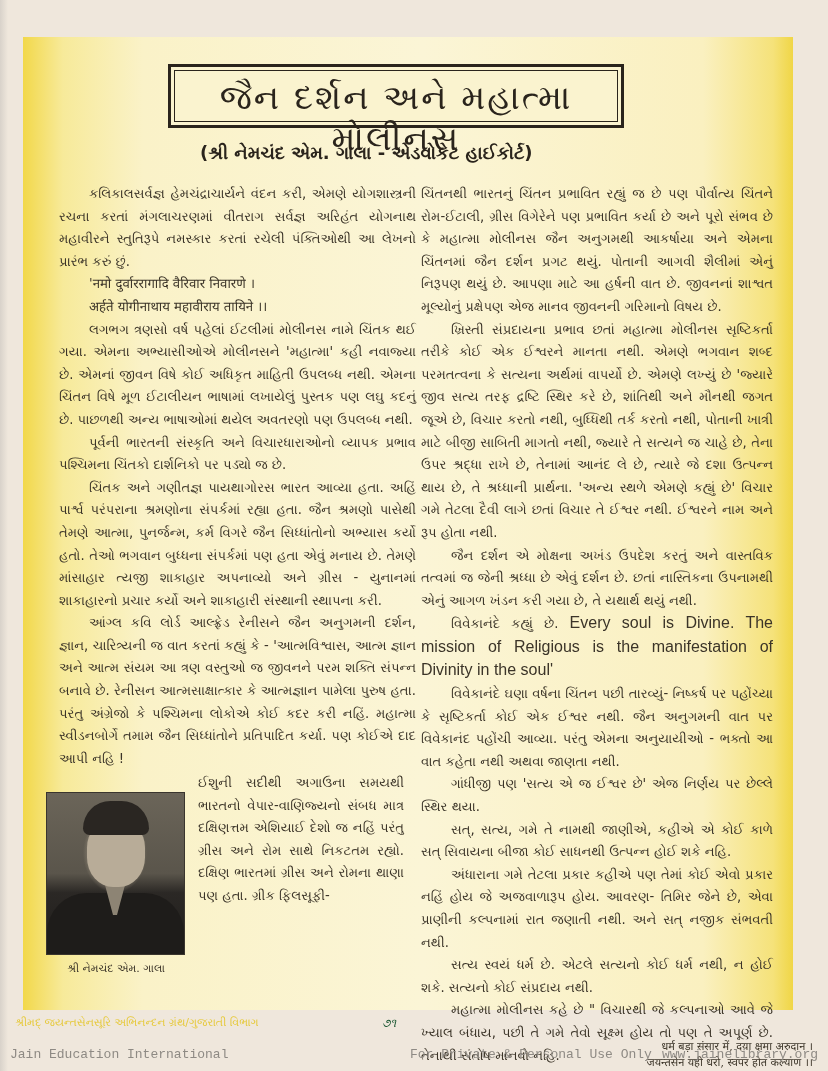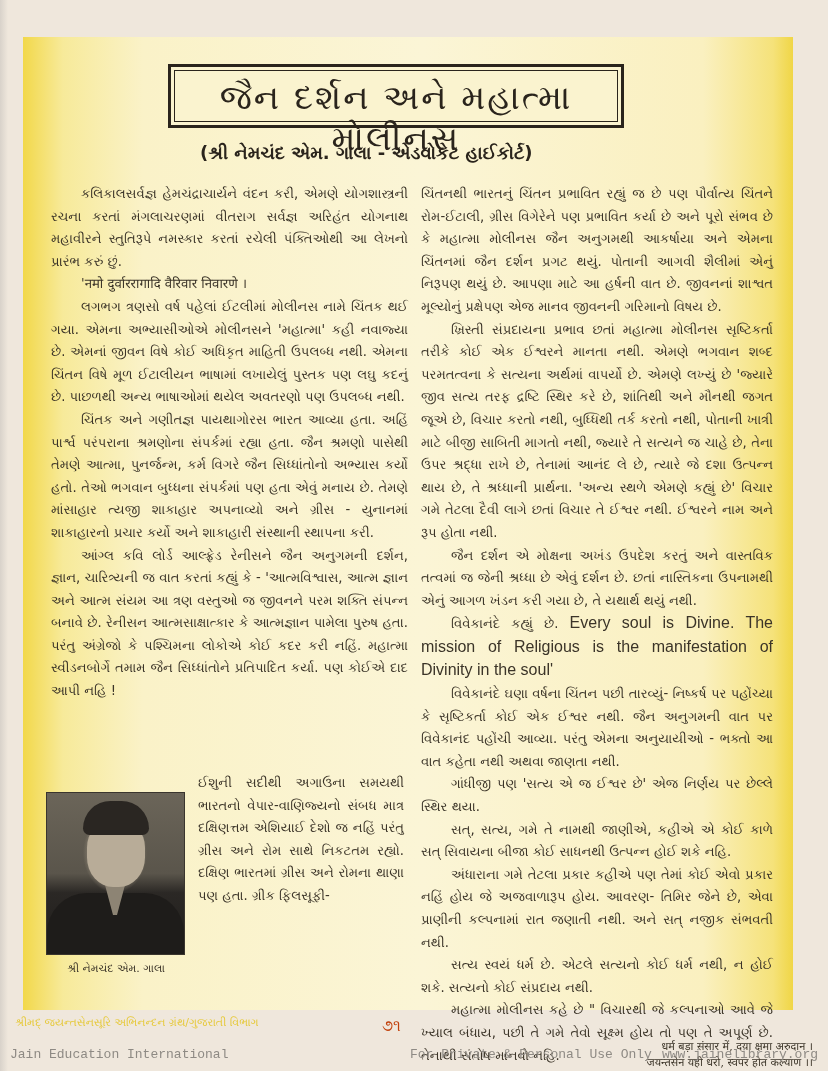--- a/index.html
+++ b/index.html
@@ -36,21 +36,21 @@
   .subtitle {
     position: absolute; left: 200px; width: 400px; top: 142px;
     font-size: 18px; font-weight: bold; color: #2a241c;
   }
   .col {
     position: absolute; font-size: 13.2px; line-height: 22.6px;
     text-align: justify; color: #3b3428;
   }
   .col p { margin: 0; text-indent: 30px; }
   .col p.noindent { text-indent: 0; }
-  .col-left { left: 51px; top: 183px; width: 357px; }
+  .col-left { left: 59px; top: 183px; width: 357px; }
   .col-right { left: 421px; top: 183px; width: 352px; }
   .left-bottom { left: 198px; top: 772px; width: 206px; }
   .left-bottom p { text-indent: 0; }
   .sanskrit { padding-left: 30px; font-family: "DejaVu Serif", serif; }
   .english { font-family: "Liberation Sans", sans-serif; font-size: 16px; }
   .photo {
     position: absolute; left: 46px; top: 792px; width: 137px; height: 161px;
     background: radial-gradient(ellipse 32px 40px at 68px 60px, #c9bfae 0%, #a89c89 60%, transparent 100%),
                 linear-gradient(to bottom, #6b6559 0%, #5a554b 50%, #2b2825 62%, #1f1d1b 100%);
     border: 1px solid #3a352e;
@@ -74,21 +74,21 @@
   }
   .caption {
     position: absolute; left: 46px; top: 962px; width: 140px;
     text-align: center; font-size: 11px; color: #3b3428;
   }
   .footer-left {
     position: absolute; left: 15px; top: 1016px;
     font-size: 11px; color: #e6c93a;
   }
   .footer-page {
-    position: absolute; left: 382px; top: 1016px; font-size: 16px; color: #c2410c;
+    position: absolute; left: 382px; top: 1016px; font-size: 12px; color: #14532d; font-style: italic;
   }
   .footer-quote {
     position: absolute; right: 15px; top: 1015px; text-align: right;
     font-size: 11px; line-height: 16px; color: #3b3428; font-family: "DejaVu Serif", serif; margin-top: 24px;
   }
   .watermark {
     position: absolute; top: 1047px; font-size: 13px; color: #8e8a84;
     font-family: Liberation Mono, monospace;
   }
   .wm-left { left: 10px; }
@@ -102,21 +102,23 @@
 <div class="yellow-panel"></div>
 
 <div class="title-box">
   <div class="title-text">જૈન દર્શન અને મહાત્મા મોલીનસ</div>
 </div>
 <div class="subtitle">(શ્રી નેમચંદ એમ. ગાલા - એડવોકેટ હાઈકોર્ટ)</div>
 
 <div class="col col-left">
   <p>કલિકાલસર્વજ્ઞ હેમચંદ્રાચાર્યને વંદન કરી, એમણે યોગશાસ્ત્રની રચના કરતાં મંગલાચરણમાં વીતરાગ સર્વજ્ઞ અરિહંત યોગનાથ મહાવીરને સ્તુતિરૂપે નમસ્કાર કરતાં રચેલી પંક્તિઓથી આ લેખનો પ્રારંભ કરું છું.</p>
   <div class="sanskrit">'नमो दुर्वाररागादि वैरिवार निवारणे ।</div>
+  <div class="sanskrit">अर्हते योगीनाथाय महावीराय तायिने ।।</div>
   <p>લગભગ ત્રણસો વર્ષ પહેલાં ઈટલીમાં મોલીનસ નામે ચિંતક થઈ ગયા. એમના અભ્યાસીઓએ મોલીનસને 'મહાત્મા' કહી નવાજ્યા છે. એમનાં જીવન વિષે કોઈ અધિકૃત માહિતી ઉપલબ્ધ નથી. એમના ચિંતન વિષે મૂળ ઈટાલીયન ભાષામાં લખાયેલું પુસ્તક પણ લઘુ કદનું છે. પાછળથી અન્ય ભાષાઓમાં થયેલ અવતરણો પણ ઉપલબ્ધ નથી.</p>
+  <p>પૂર્વની ભારતની સંસ્કૃતિ અને વિચારધારાઓનો વ્યાપક પ્રભાવ પશ્ચિમના ચિંતકો દાર્શનિકો પર પડ્યો જ છે.</p>
   <p>ચિંતક અને ગણીતજ્ઞ પાયથાગોરસ ભારત આવ્યા હતા. અહિં પાર્શ્વ પરંપરાના શ્રમણોના સંપર્કમાં રહ્યા હતા. જૈન શ્રમણો પાસેથી તેમણે આત્મા, પુનર્જન્મ, કર્મ વિગરે જૈન સિધ્ધાંતોનો અભ્યાસ કર્યો હતો. તેઓ ભગવાન બુધ્ધના સંપર્કમાં પણ હતા એવું મનાય છે. તેમણે માંસાહાર ત્યજી શાકાહાર અપનાવ્યો અને ગ્રીસ - યુનાનમાં શાકાહારનો પ્રચાર કર્યો અને શાકાહારી સંસ્થાની સ્થાપના કરી.</p>
   <p>આંગ્લ કવિ લોર્ડ આલ્ફ્રેડ રેનીસને જૈન અનુગમની દર્શન, જ્ઞાન, ચારિત્ર્યની જ વાત કરતાં કહ્યું કે - 'આત્મવિશ્વાસ, આત્મ જ્ઞાન અને આત્મ સંયમ આ ત્રણ વસ્તુઓ જ જીવનને પરમ શક્તિ સંપન્ન બનાવે છે. રેનીસન આત્મસાક્ષાત્કાર કે આત્મજ્ઞાન પામેલા પુરુષ હતા. પરંતુ અંગ્રેજો કે પશ્ચિમના લોકોએ કોઈ કદર કરી નહિં. મહાત્મા સ્વીડનબોર્ગે તમામ જૈન સિધ્ધાંતોને પ્રતિપાદિત કર્યા. પણ કોઈએ દાદ આપી નહિ !</p>
 </div>
 
 <div class="col left-bottom">
   <p>ઈશુની સદીથી અગાઉના સમયથી ભારતનો વેપાર-વાણિજ્યનો સંબધ માત્ર દક્ષિણત્તમ એશિયાઈ દેશો જ નહિં પરંતુ ગ્રીસ અને રોમ સાથે નિકટતમ રહ્યો. દક્ષિણ ભારતમાં ગ્રીસ અને રોમના થાણા પણ હતા. ગ્રીક ફિલસૂફી-</p>
 </div>
 
 <div class="photo">
   <div class="coat"></div>

